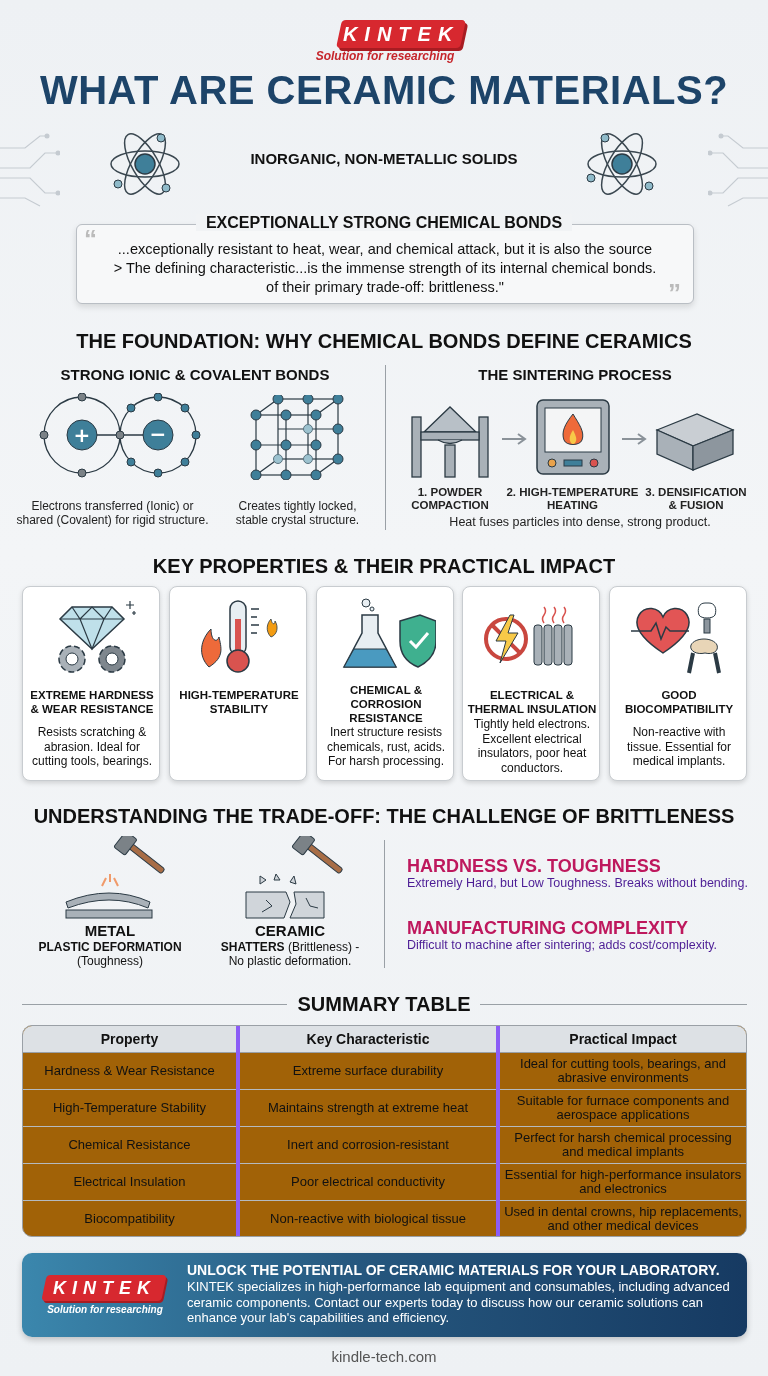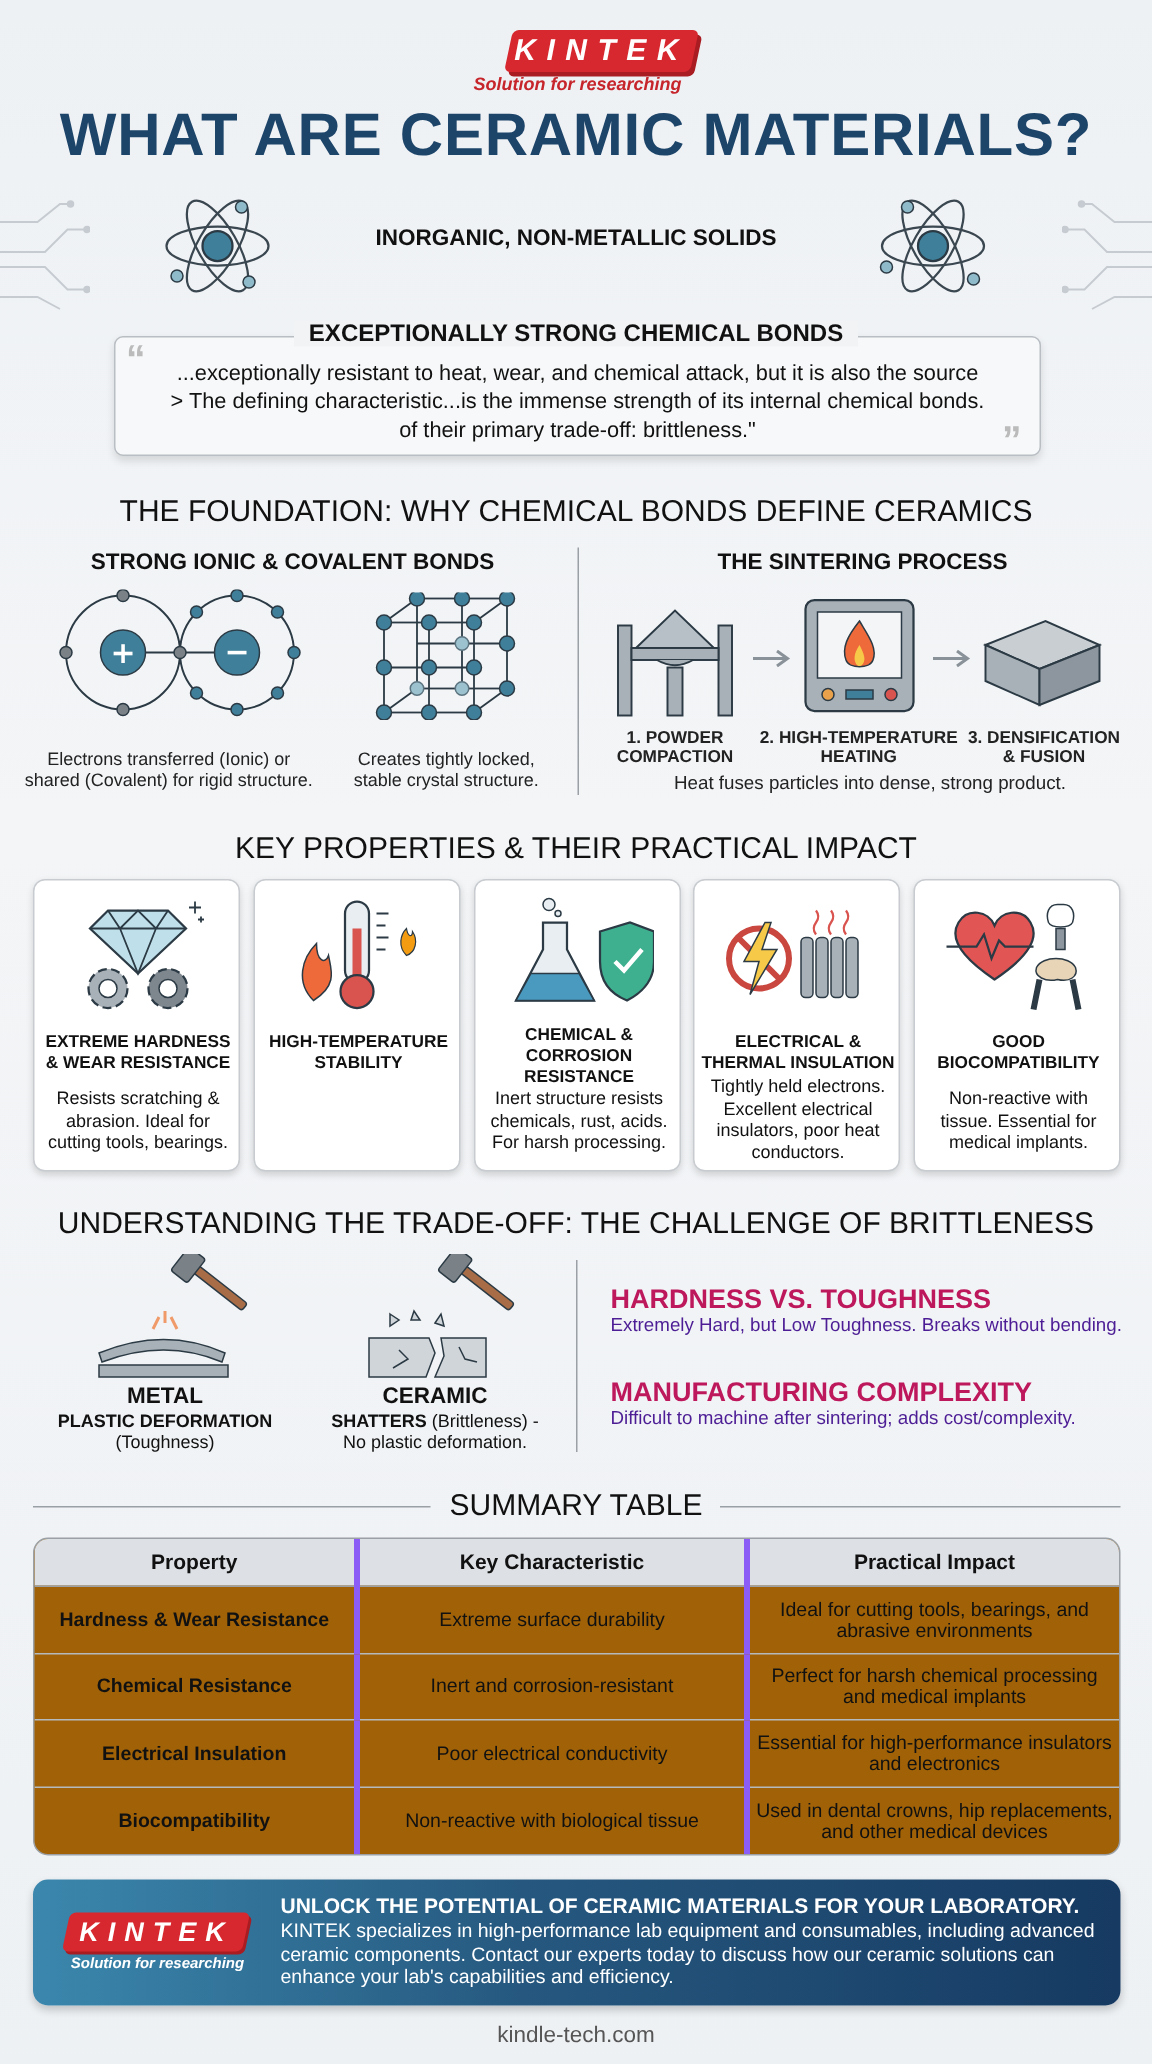--- a/index.html
+++ b/index.html
@@ -8,38 +8,38 @@
 .logo{position:absolute;left:339px;top:20px;width:124px;height:28px;background:#d7282f;border-radius:4px;transform:skewX(-12deg);box-shadow:3px 3px 0 #a81c22;display:flex;align-items:center;justify-content:center}
 .logo span{color:#fff;font-weight:bold;font-style:italic;font-size:20px;letter-spacing:7px;transform:skewX(12deg)}
 .logo-sub{position:absolute;left:300px;top:49px;width:170px;text-align:center;color:#c6252b;font-size:12px;font-weight:bold;font-style:italic}
 .main-title{position:absolute;left:0;top:68px;width:768px;text-align:center;font-size:40px;font-weight:bold;color:#1d4469;letter-spacing:0.5px}
 .subtitle{position:absolute;left:0;top:150px;width:768px;text-align:center;font-size:15px;font-weight:bold;color:#111}
 .quote-box{position:absolute;left:76px;top:224px;width:618px;height:80px;border:1px solid #b9bec4;border-radius:6px;background:#f7f8f9;box-shadow:0 3px 6px rgba(0,0,0,.12)}
 .quote-title{position:absolute;left:0;top:214px;width:768px;text-align:center}
 .quote-title span{background:#f1f3f5;padding:0 10px;font-size:16px;font-weight:bold;color:#111}
 .quote-text{position:absolute;left:86px;top:240px;width:598px;text-align:center;font-size:14.5px;line-height:19px;color:#111}
 .qmark{position:absolute;font-size:26px;color:#bbb;font-weight:bold}
-.sec-title{position:absolute;left:0;width:768px;text-align:center;font-size:20px;font-weight:normal;color:#111}
+.sec-title{position:absolute;left:0;width:768px;text-align:center;font-size:20px;font-weight:bold;color:#111}
 .sub-head{position:absolute;text-align:center;font-size:15px;font-weight:bold;color:#111}
 .caption{position:absolute;text-align:center;font-size:12px;line-height:14px;color:#222}
 .vline{position:absolute;width:1px;background:#9aa0a6}
 .step-label{position:absolute;text-align:center;font-size:11.5px;font-weight:bold;line-height:13px;color:#222}
 .card{position:absolute;top:586px;width:138px;height:195px;background:#fff;border:1px solid #c8ccd0;border-radius:8px;box-shadow:0 2px 5px rgba(0,0,0,.15)}
 .card .ctitle{position:absolute;left:4px;width:130px;text-align:center;font-size:11.5px;font-weight:bold;line-height:14px;color:#111}
 .card .cdesc{position:absolute;left:4px;width:130px;text-align:center;font-size:12px;line-height:14.5px;color:#111}
 .card .icon{position:absolute;left:19px;top:10px;width:100px;height:80px}
 .trade-head{position:absolute;left:407px;font-size:18px;font-weight:bold;color:#be185d}
 .trade-text{position:absolute;left:407px;font-size:12.5px;color:#4c1d95}
 .tr-label1{position:absolute;text-align:center;font-size:15px;font-weight:bold;color:#111}
 .tr-label2{position:absolute;text-align:center;font-size:12px;line-height:14px;color:#111}
 .table-wrap{position:absolute;left:22px;top:1025px;width:725px;height:212px;border:1px solid #9aa0a6;border-radius:10px;overflow:hidden;background:#a16207}
 table{width:100%;height:100%;border-collapse:collapse}
 th{background:#dde1e5;font-size:14px;font-weight:bold;color:#111;height:26px;border-bottom:1px solid #9aa0a6}
 td{font-size:13px;color:#111;text-align:center;border-top:1px solid #b5babf;line-height:14px;height:37px}
-td:first-child{font-weight:bold}
+td:first-child{font-weight:normal}
 th+th,td+td{border-left:4px solid #8b5cf6}
 .hr{position:absolute;height:1px;background:#9aa0a6}
 .banner{position:absolute;left:22px;top:1253px;width:725px;height:84px;border-radius:10px;background:linear-gradient(90deg,#3b87ad 0%,#26587f 45%,#163a62 100%);box-shadow:0 3px 6px rgba(0,0,0,.2)}
 .blogo{position:absolute;left:44px;top:1275px;width:120px;height:26px;background:#d7282f;border-radius:4px;transform:skewX(-12deg);box-shadow:2px 2px 0 #a81c22;display:flex;align-items:center;justify-content:center}
 .blogo span{color:#fff;font-weight:bold;font-style:italic;font-size:18px;letter-spacing:6px;transform:skewX(12deg)}
 .blogo-sub{position:absolute;left:40px;top:1304px;width:130px;text-align:center;color:#fff;font-size:10px;font-style:italic;font-weight:bold}
 .bhead{position:absolute;left:187px;top:1262px;font-size:14px;font-weight:bold;color:#fff}
 .btext{position:absolute;left:187px;top:1279px;width:555px;font-size:13px;line-height:15.5px;color:#fff}
 .site{position:absolute;left:0;top:1348px;width:768px;text-align:center;font-size:15px;color:#555}
 </style>
@@ -391,20 +391,28 @@
     <th>Property</th>
     <th>Key Characteristic</th>
     <th>Practical Impact</th>
   </tr>
   <tr>
           <td>Hardness &amp; Wear Resistance</td>
           <td>Extreme surface durability</td>
           <td>
             <div>Ideal for cutting tools, bearings, and</div>
             <div>abrasive environments</div>
+          </td>
+        </tr>
+  <tr>
+          <td>High-Temperature Stability</td>
+          <td>Maintains strength at extreme heat</td>
+          <td>
+            <div>Suitable for furnace components and</div>
+            <div>aerospace applications</div>
           </td>
         </tr>
   <tr>
           <td>Chemical Resistance</td>
           <td>Inert and corrosion-resistant</td>
           <td>
             <div>Perfect for harsh chemical processing</div>
             <div>and medical implants</div>
           </td>
         </tr>

